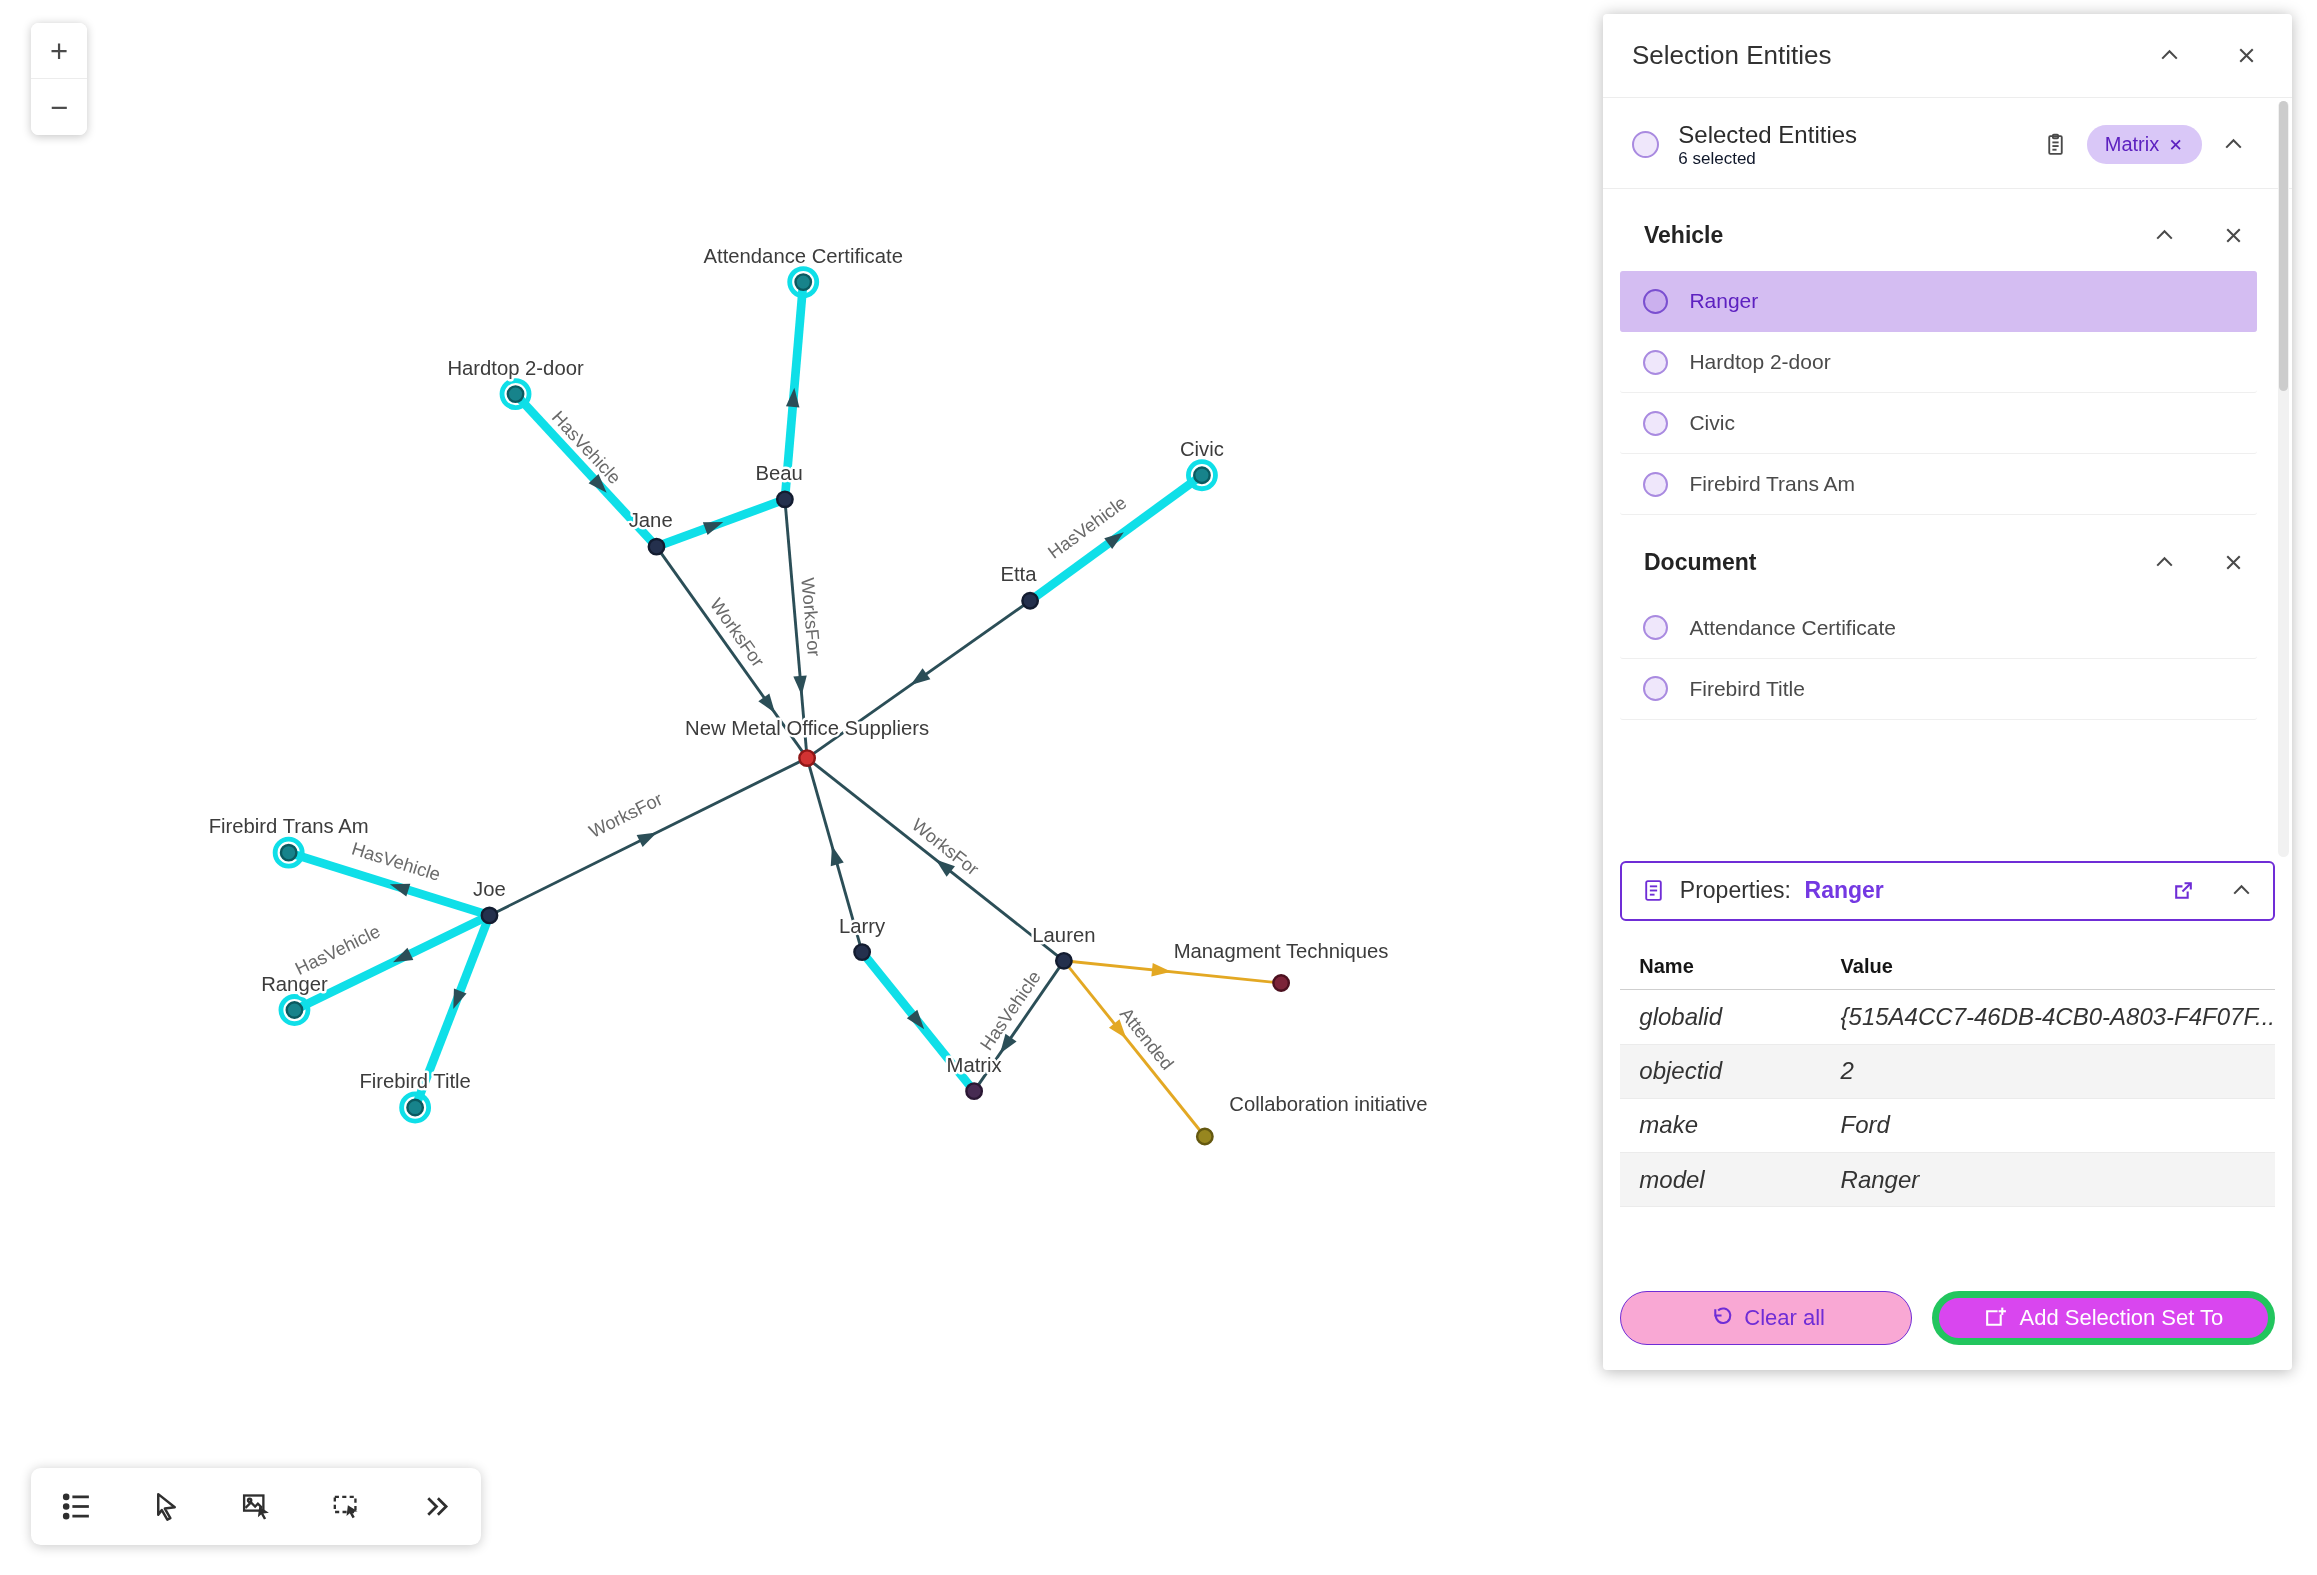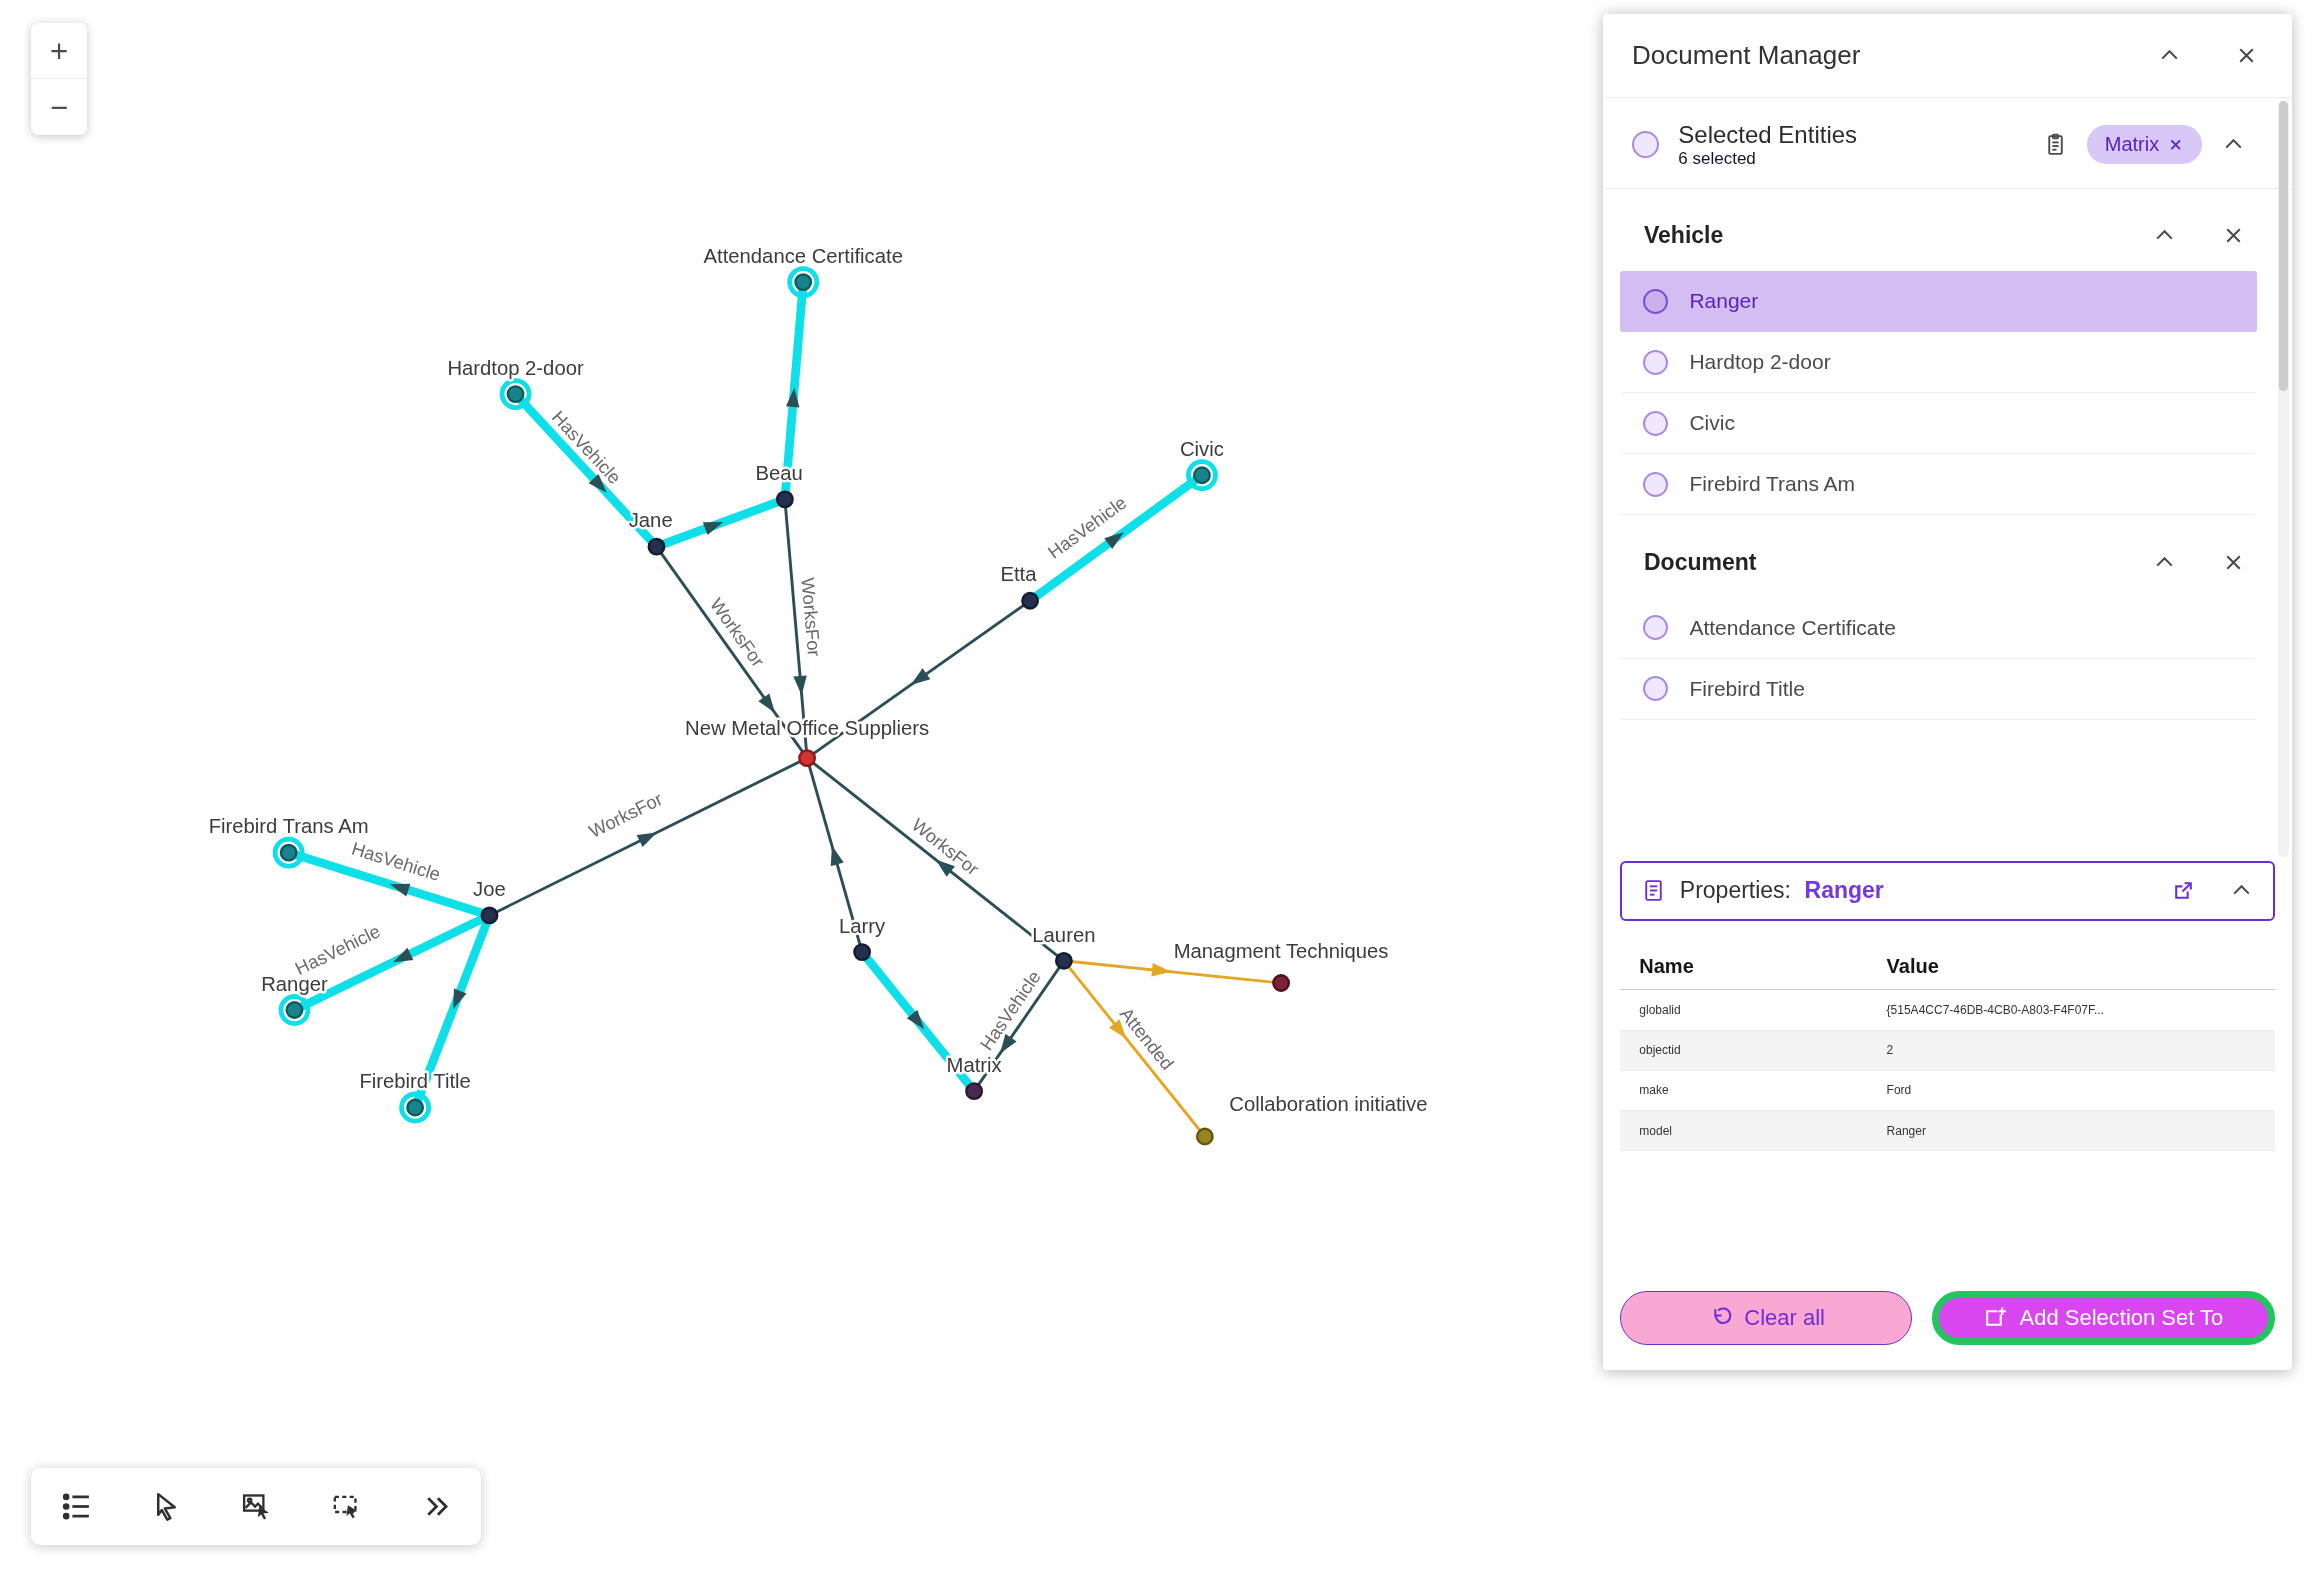--- a/index.html
+++ b/index.html
@@ -59,21 +59,21 @@
 
   
   .props{padding:0 17px;}
   .props-header{display:flex;align-items:center;gap:13.5px;height:56px;border:2.9px solid #6f2dd6;border-radius:5.8px;padding:0 19.3px;}
   .props-title{font-size:23px;color:#323232;}
   .props-entity{font-size:23px;font-weight:bold;color:#7438e2;flex:1;}
   .props-header .icon-btn{color:#6f2dd6;margin-left:19.3px;}
   .props-header .icon-btn.dark{color:#4a4a4a;}
   .props-table{width:100%;border-collapse:collapse;margin-top:19px;}
   .props-table th{font-size:20px;font-weight:bold;color:#151515;text-align:left;padding:15.4px 0 11.6px 19.3px;border-bottom:1px solid #cfcfcf;}
-  .props-table td{font-size:12px;color:#333;padding:12.6px 0 12.6px 19.3px;border-bottom:1px solid #ebebeb;white-space:nowrap;overflow:hidden;}
+  .props-table td{font-size:24px;color:#333;padding:12.6px 0 12.6px 19.3px;border-bottom:1px solid #ebebeb;white-space:nowrap;overflow:hidden;font-style:italic;}
   .props-table .col-name{width:228px;}
   .props-table tr:nth-child(even) td{background:#f4f4f4;}
 
   
   .panel-footer{margin-top:auto;display:flex;align-items:center;gap:19.3px;padding:0 17.4px 25px 17.4px;}
   .btn{height:54px;border-radius:27px;font-size:22px;display:flex;align-items:center;justify-content:center;gap:11.6px;cursor:pointer;font-family:"Liberation Sans",sans-serif;}
   .btn svg{width:25px;height:25px;}
   .btn-outline{flex:1 1 46%;background:#f9a8d4;border:1px solid #6f2dd6;color:#6f2dd6;}
   .btn-filled{flex:1 1 54%;background:#d946ef;border:7px solid #22c55e;color:#fff;}
 </style>
@@ -212,21 +212,21 @@
       <path d="M6 6l6 6-6 6"></path>
           <path d="M13 6l6 6-6 6"></path>
         </g>
       </svg>
   </button>
 </div>
 
 <div class="panel">
 
   <div class="panel-header">
-    <span class="panel-title">Document Manager</span>
+    <span class="panel-title">Selection Entities</span>
     <button class="icon-btn">
       <svg viewBox="0 0 24 24">
           <path d="M5 15l7-7 7 7" fill="none" stroke="currentColor" stroke-width="2"></path>
         </svg>
     </button>
     <button class="icon-btn">
       <svg viewBox="0 0 24 24">
           <path d="M6 6l12 12M18 6L6 18" stroke="currentColor" stroke-width="2"></path>
         </svg>
     </button>

